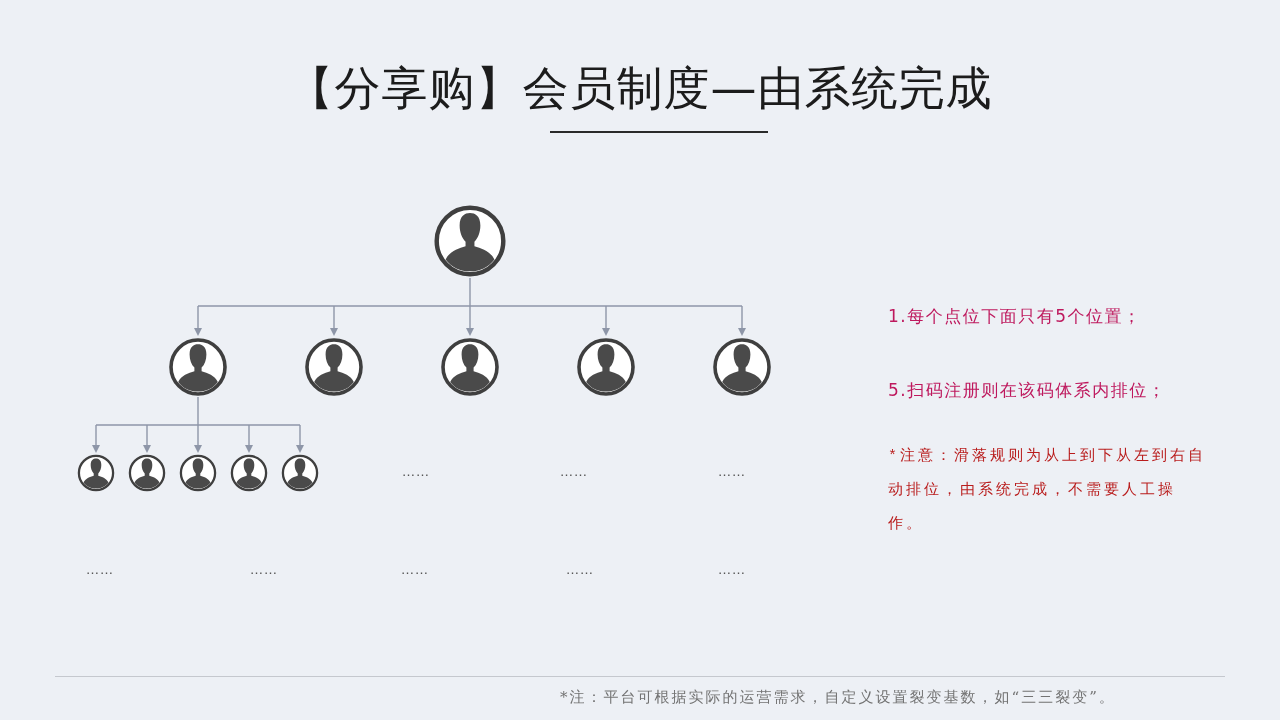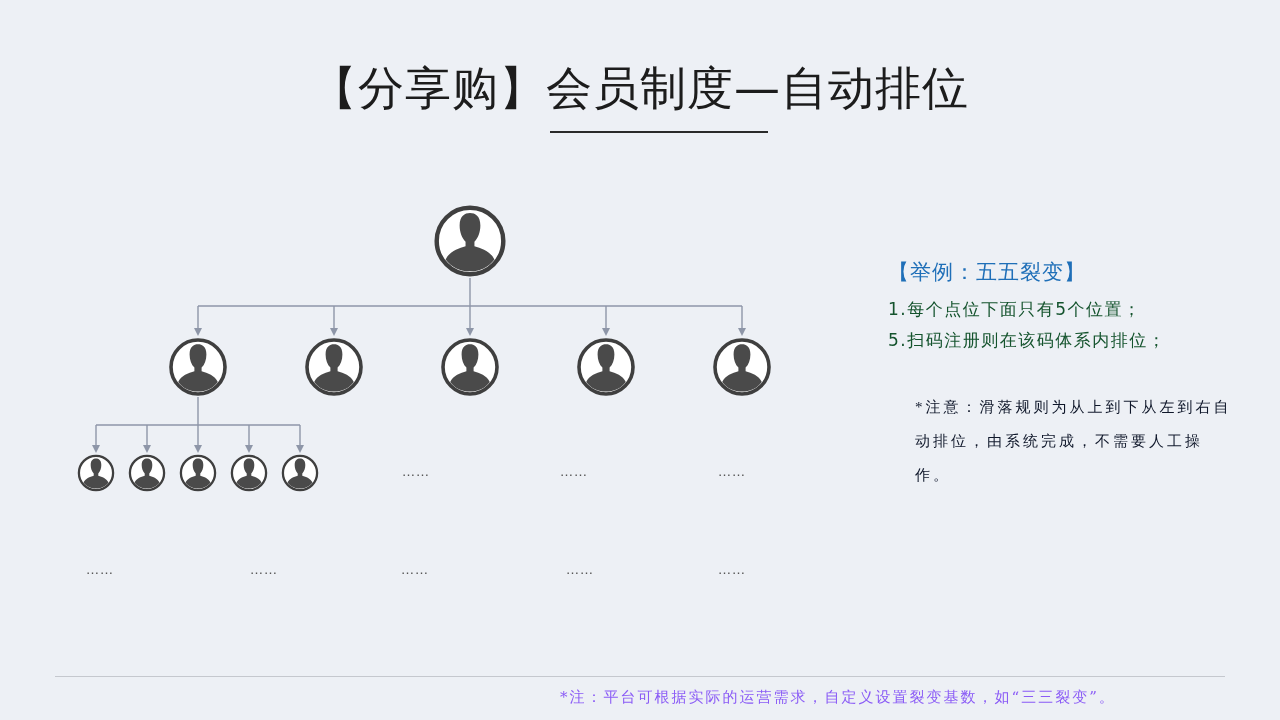--- a/index.html
+++ b/index.html
@@ -53,57 +53,57 @@
     }
     .example-heading {
       font-family: "DejaVu Serif", "Liberation Serif", serif;
       font-size: 21px;
       color: #1f6fb8;
       margin: 0 0 8px 0;
       letter-spacing: 1px;
     }
     .rule-item {
       font-size: 17px;
-      color: #14532d;
+      color: #be185d;
       line-height: 31px;
       letter-spacing: 1.5px;
+      margin-top: 43px;
     }
     .note {
       margin-top: 34px;
-      font-family: Liberation Serif, serif;
+      font-family: Liberation Mono, monospace;
       font-size: 15px;
-      color: #0f172a;
+      color: #b91c1c;
       line-height: 34px;
       letter-spacing: 3px;
       width: 320px;
-      margin-left: 27px;
     }
     .footer-line {
       position: absolute;
       left: 55px;
       top: 676px;
       width: 1170px;
       height: 1px;
       background: #c5c8ce;
     }
     .footer-note {
       position: absolute;
       left: 560px;
       top: 688px;
       font-family: "DejaVu Serif", "Liberation Serif", serif;
       font-size: 15px;
-      color: #8b5cf6;
+      color: #737373;
       letter-spacing: 2px;
       white-space: nowrap;
     }
   </style>
 </head>
 <body>
 
-<div class="title">【分享购】会员制度—自动排位</div>
+<div class="title">【分享购】会员制度—由系统完成</div>
 <div class="title-underline"></div>
 
 <svg class="tree" id="tree-svg" width="1280" height="720">
   <defs>
     <marker id="arrow" markerWidth="8" markerHeight="8" refX="4" refY="4" orient="auto" markerUnits="userSpaceOnUse">
       <path d="M0,0 L8,4 L0,8 Z" fill="#8e96a8"></path>
     </marker>
     <g id="avatar-glyph">
 
       <circle cx="0" cy="0" r="0.9" fill="#ffffff" stroke="#3f3f3f" stroke-width="0.12"></circle>
@@ -168,20 +168,19 @@
     <div class="ellipsis" style="left: 560px; top: 464px;">……</div>
     <div class="ellipsis" style="left: 718px; top: 464px;">……</div>
     <div class="ellipsis" style="left: 86px; top: 562px;">……</div>
     <div class="ellipsis" style="left: 250px; top: 562px;">……</div>
     <div class="ellipsis" style="left: 401px; top: 562px;">……</div>
     <div class="ellipsis" style="left: 566px; top: 562px;">……</div>
     <div class="ellipsis" style="left: 718px; top: 562px;">……</div>
   </div>
 
 <div class="example-panel">
-  <div class="example-heading">【举例：五五裂变】</div>
   <div class="rule-item">1.每个点位下面只有5个位置；</div>
   <div class="rule-item">5.扫码注册则在该码体系内排位；</div>
   <div class="note">*注意：滑落规则为从上到下从左到右自动排位，由系统完成，不需要人工操作。</div>
 </div>
 
 <div class="footer-line"></div>
 <div class="footer-note">*注：平台可根据实际的运营需求，自定义设置裂变基数，如“三三裂变”。</div>
 
 </body></html>

